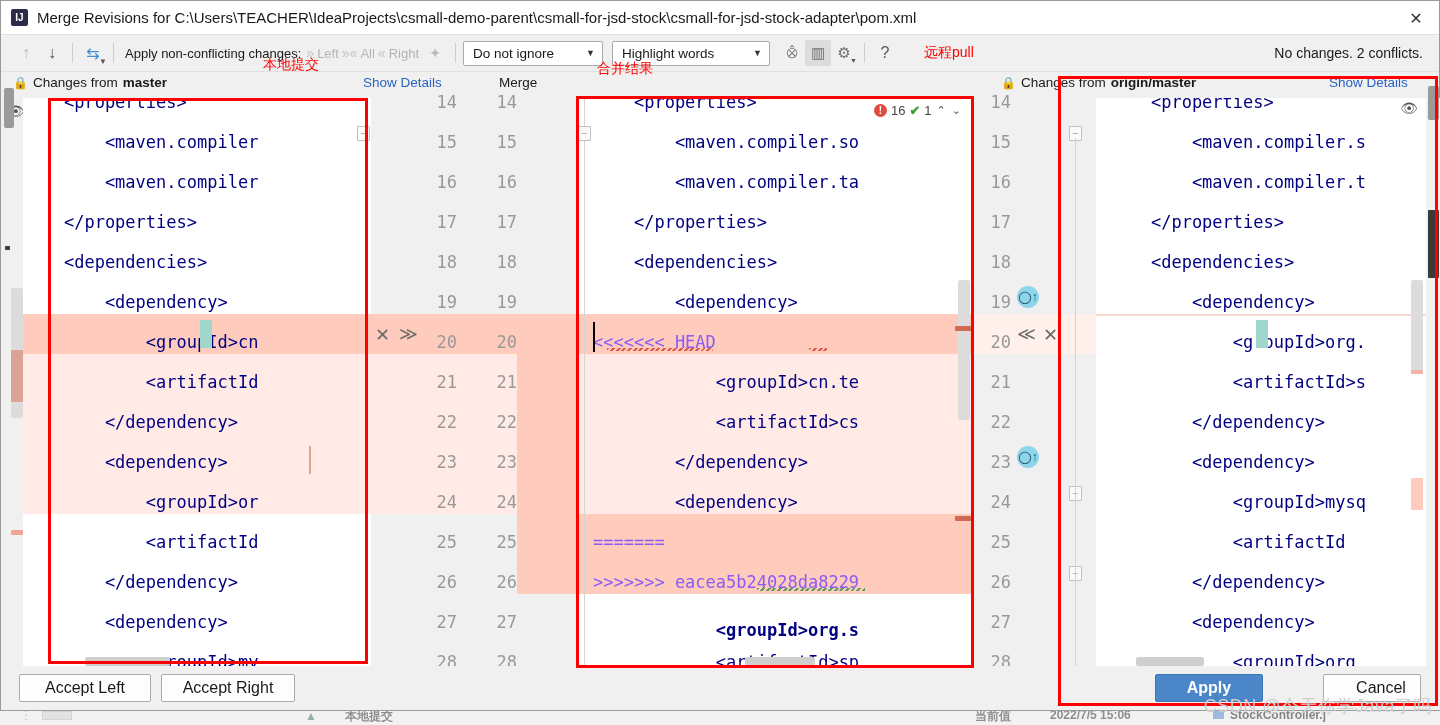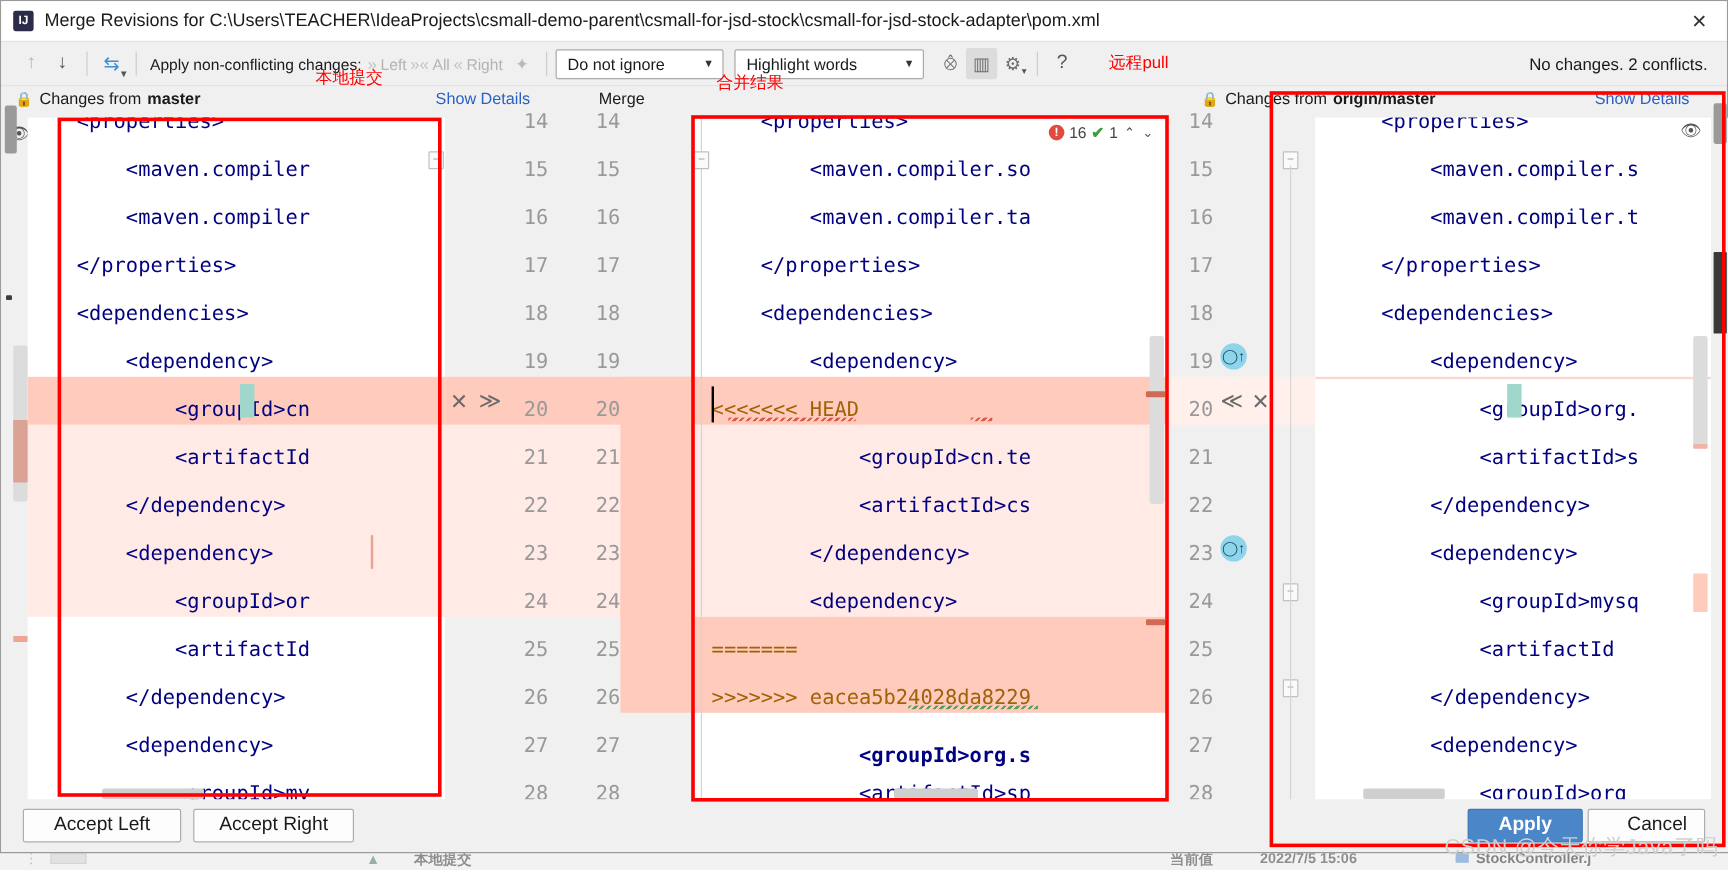--- a/index.html
+++ b/index.html
@@ -162,21 +162,21 @@
 
   .code {
     position: absolute; left: 0; top: 0; right: 0;
     font-family: "DejaVu Sans Mono", monospace;
     font-size: 17px;
     white-space: pre;
   }
   .cl { position: absolute; left: 0; right: 0; height: 40px; line-height: 40px; }
   .cl .txt { position: absolute; left: 0; white-space: pre; }
   .tag { color: #000080; }
-  .plain { color: #a16207; }
+  .plain { color: #8b5cf6; }
 
   
   .bg-pink-dark { background: #ffcbbd; }
   .bg-pink-light{ background: #ffeae6; }
 
   
   .lnum {
     position: absolute; width: 34px; text-align: right;
     font-family: "DejaVu Sans Mono", monospace;
     font-size: 17px; color: #999999;
@@ -571,21 +571,21 @@
 
       <div class="gutterstrip gs-rightmost">
         <div class="sbthumb" style="left:2px;top:-12px;width:11px;height:34px;background:#9a9a9a;"></div>
         <div class="marker-tick" style="left:2px;top:112px;width:11px;height:68px;background:#3a3a3a;"></div>
       </div>
     </div>
 
     <div class="btnbar">
       <div class="btn" style="left:18px;width:132px;">Accept Left</div>
       <div class="btn" style="left:160px;width:134px;">Accept Right</div>
-      <div class="btn primary" style="left:1222px;width:96px;">Apply</div>
+      <div class="btn primary" style="left:1154px;width:108px;">Apply</div>
       <div class="btn" style="left:1322px;width:98px;padding-left:18px;">Cancel</div>
     </div>
   </div>
 
   <div class="redbox" style="left:48px;  top:98px;  width:320px; height:566px;"></div>
   <div class="redbox" style="left:576px; top:96px;  width:398px; height:572px;"></div>
   <div class="redbox" style="left:1058px;top:76px;  width:380px; height:630px;"></div>
 
   <div class="watermark">CSDN @今天你学Java了吗</div>
 </div>

